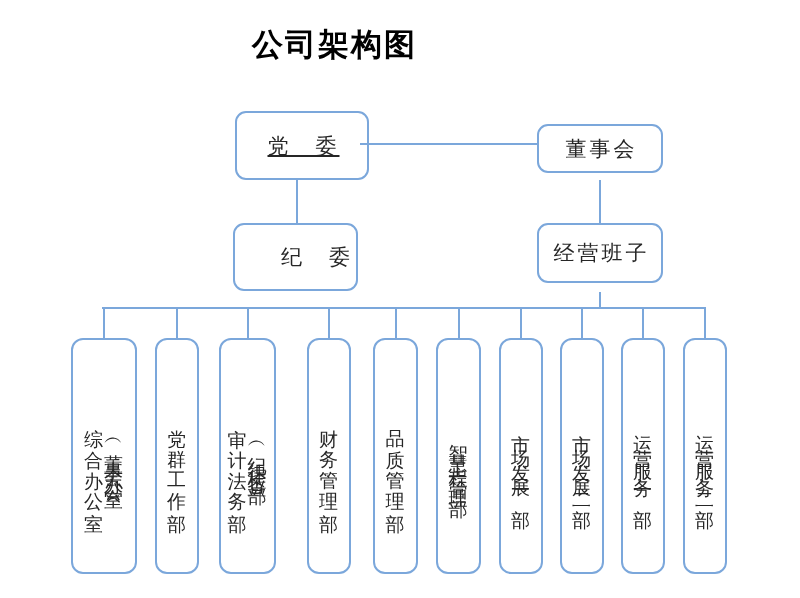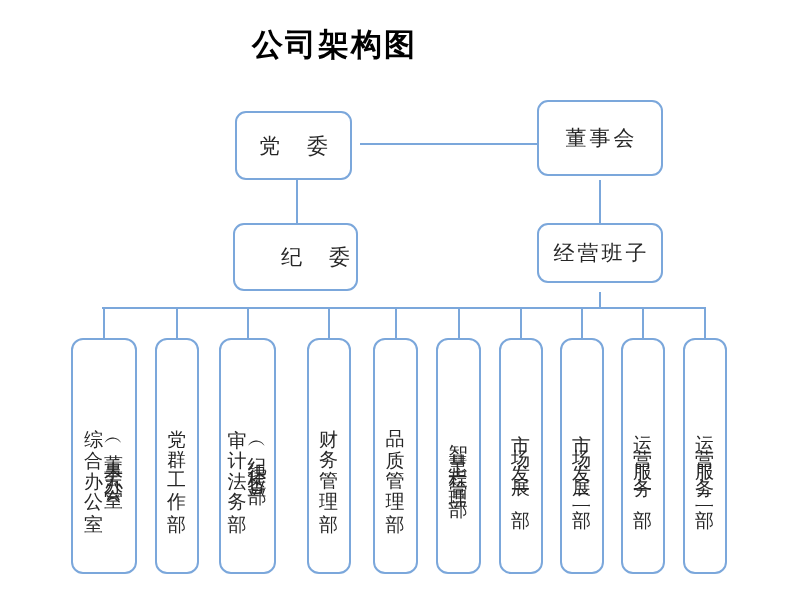--- a/index.html
+++ b/index.html
@@ -9,22 +9,22 @@
   .title{position:absolute;left:252px;top:24px;margin:0;
          font-family:"Liberation Serif","DejaVu Serif",serif;
          font-size:31px;font-weight:bold;color:#000;letter-spacing:2px;white-space:nowrap;text-align:center;}
 
   
   .box{position:absolute;box-sizing:border-box;background:#fff;
        border:2px solid #7BA7DB;border-radius:11px;
        display:flex;align-items:center;justify-content:center;
        color:#262626;font-size:21px;letter-spacing:3px;white-space:nowrap;}
   .box .lbl{transform:translateX(1.5px);} 
-  #party-box{left:235px;top:111px;width:117px;height:69px;}
-  #board-box{left:537px;top:100px;width:126px;height:76px;}
+  #party-box{left:235px;top:111px;width:134px;height:69px;text-decoration:underline;}
+  #board-box{left:537px;top:124px;width:126px;height:49px;}
   #jiwei-box{left:233px;top:223px;width:125px;height:68px;padding-left:40px;}
   #mgmt-box{left:537px;top:223px;width:126px;height:60px;}
 
   
   .line{position:absolute;background:#7BA7DB;}
   .l-party-board{left:360px;top:143px;width:177px;height:2px;}
   .l-party-jiwei{left:296px;top:180px;width:2px;height:43px;}
   .l-board-mgmt{left:599px;top:180px;width:2px;height:43px;}
   .l-mgmt-bus{left:599px;top:292px;width:2px;height:16px;}
   .l-bus{left:102px;top:307px;width:604px;height:2px;}

